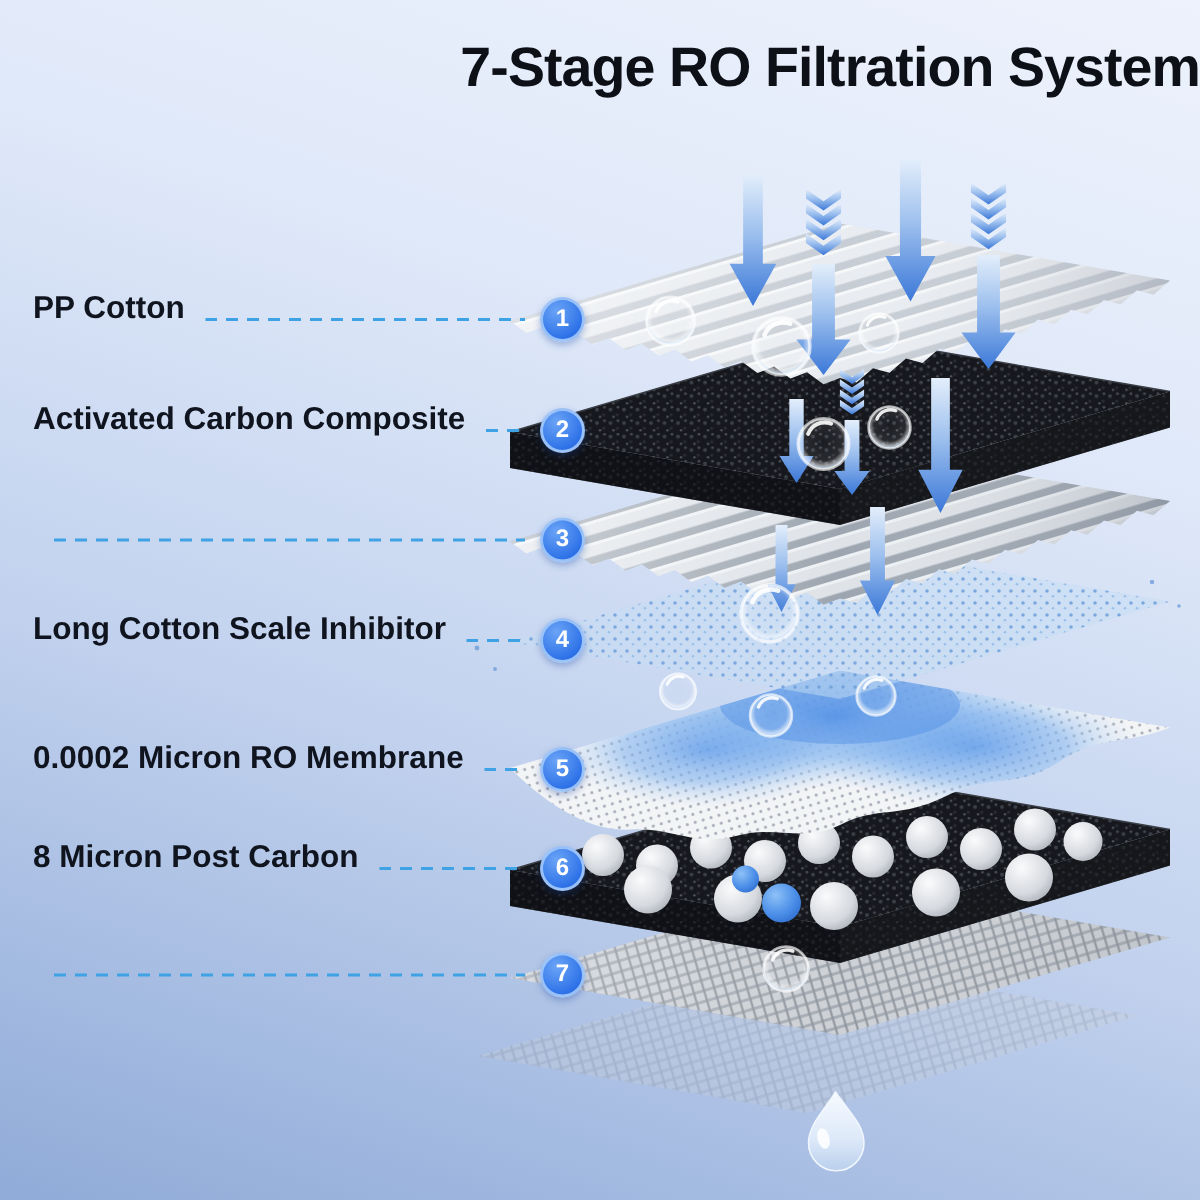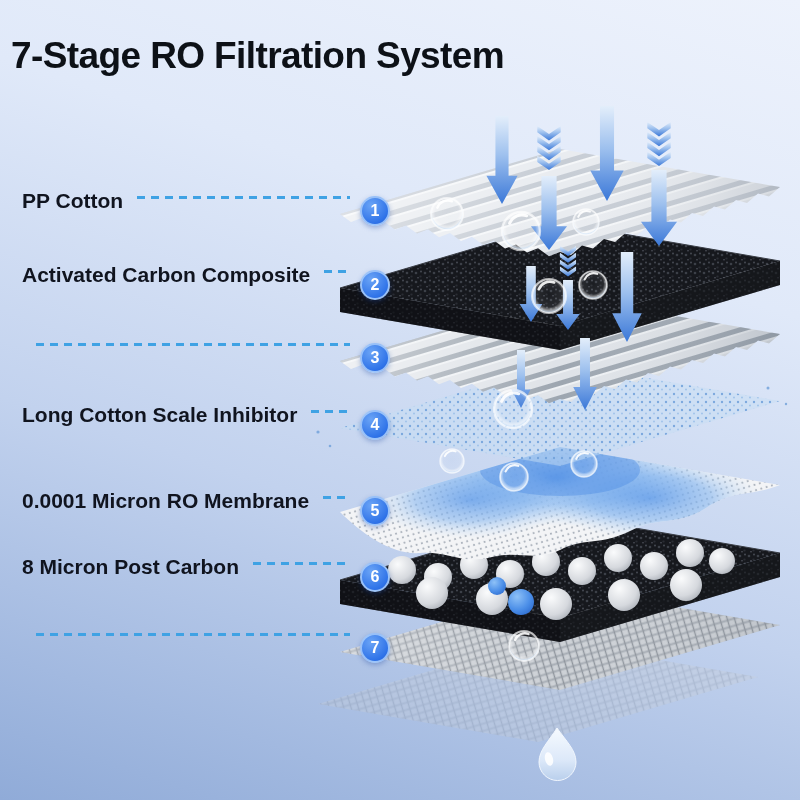--- a/index.html
+++ b/index.html
@@ -4,25 +4,25 @@
 <style>
   html,body{margin:0;padding:0;}
   body{width:800px;height:800px;overflow:hidden;
        font-family:"Liberation Sans", sans-serif;}
   #stage{position:relative;width:800px;height:800px;
          background:linear-gradient(198deg,
            var(--background-top,#edf2fc) 0%,
            #e0e9f9 30%,
            var(--background-mid,#c2d2ee) 62%,
            var(--background-bottom,#90abd8) 100%);}
-  .title{position:absolute;top:24px;left:0;right:0;text-align:left;
+  .title{position:absolute;top:24px;left:0;right:0;text-align:right;
          font-size:37px;font-weight:bold;letter-spacing:-0.6px;
-         color:var(--title-text,#0d1117);z-index:3;margin:11px;}
+         color:var(--title-text,#0d1117);z-index:3;margin:0;}
   .row{position:absolute;left:22px;width:368px;height:34px;
-       display:flex;align-items:flex-start;z-index:3;}
+       display:flex;align-items:center;z-index:3;}
   .lbl{font-size:21px;font-weight:bold;color:var(--label-text,#10141f);
        white-space:nowrap;position:relative;top:-7px;}
   .dash{flex:1;height:2.5px;margin:0 10px 0 14px;
         background-image:repeating-linear-gradient(90deg,
           var(--dash-blue,#3fa2e4) 0 8px,transparent 8px 14px);}
   .badge{width:30px;height:30px;border-radius:50%;flex:0 0 30px;
          box-sizing:border-box;border:2px solid rgba(170,206,250,.85);
          background:radial-gradient(circle at 35% 28%,#6aa4f6,
                     var(--badge-blue,#2e72e8) 72%,#2257d0 100%);
          color:#fff;font-size:16px;font-weight:bold;
@@ -52,21 +52,21 @@
   <div class="row row3">
     <div class="dash"></div>
     <div class="badge">3</div>
   </div>
   <div class="row row4">
     <span class="lbl">Long Cotton Scale Inhibitor</span>
     <div class="dash"></div>
     <div class="badge">4</div>
   </div>
   <div class="row row5">
-    <span class="lbl">0.0001 Micron RO Membrane</span>
+    <span class="lbl">0.0002 Micron RO Membrane</span>
     <div class="dash"></div>
     <div class="badge">5</div>
   </div>
   <div class="row row6">
     <span class="lbl">8 Micron Post Carbon</span>
     <div class="dash"></div>
     <div class="badge">6</div>
   </div>
   <div class="row row7">
     <div class="dash"></div>

